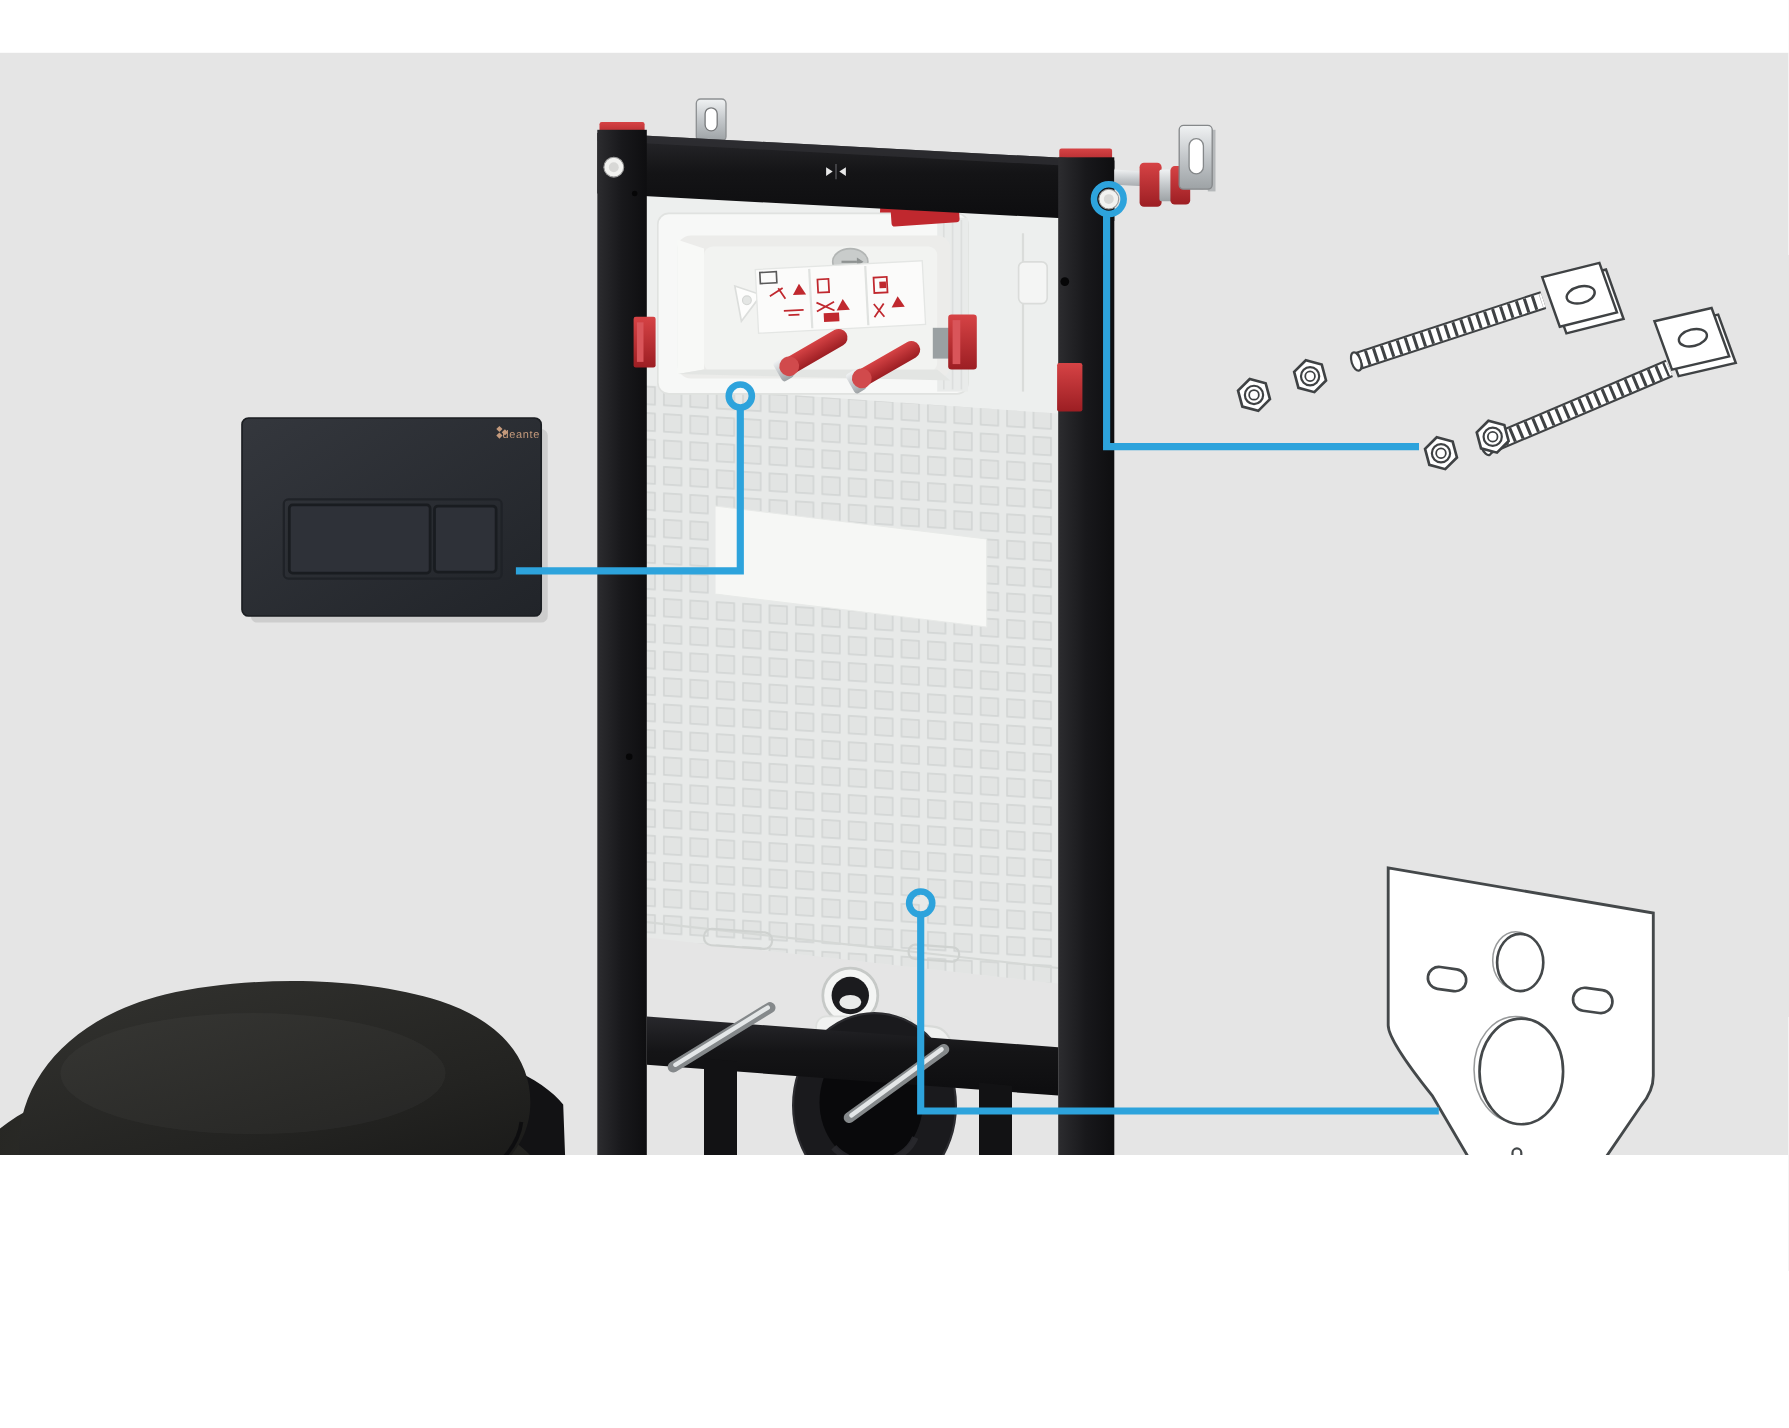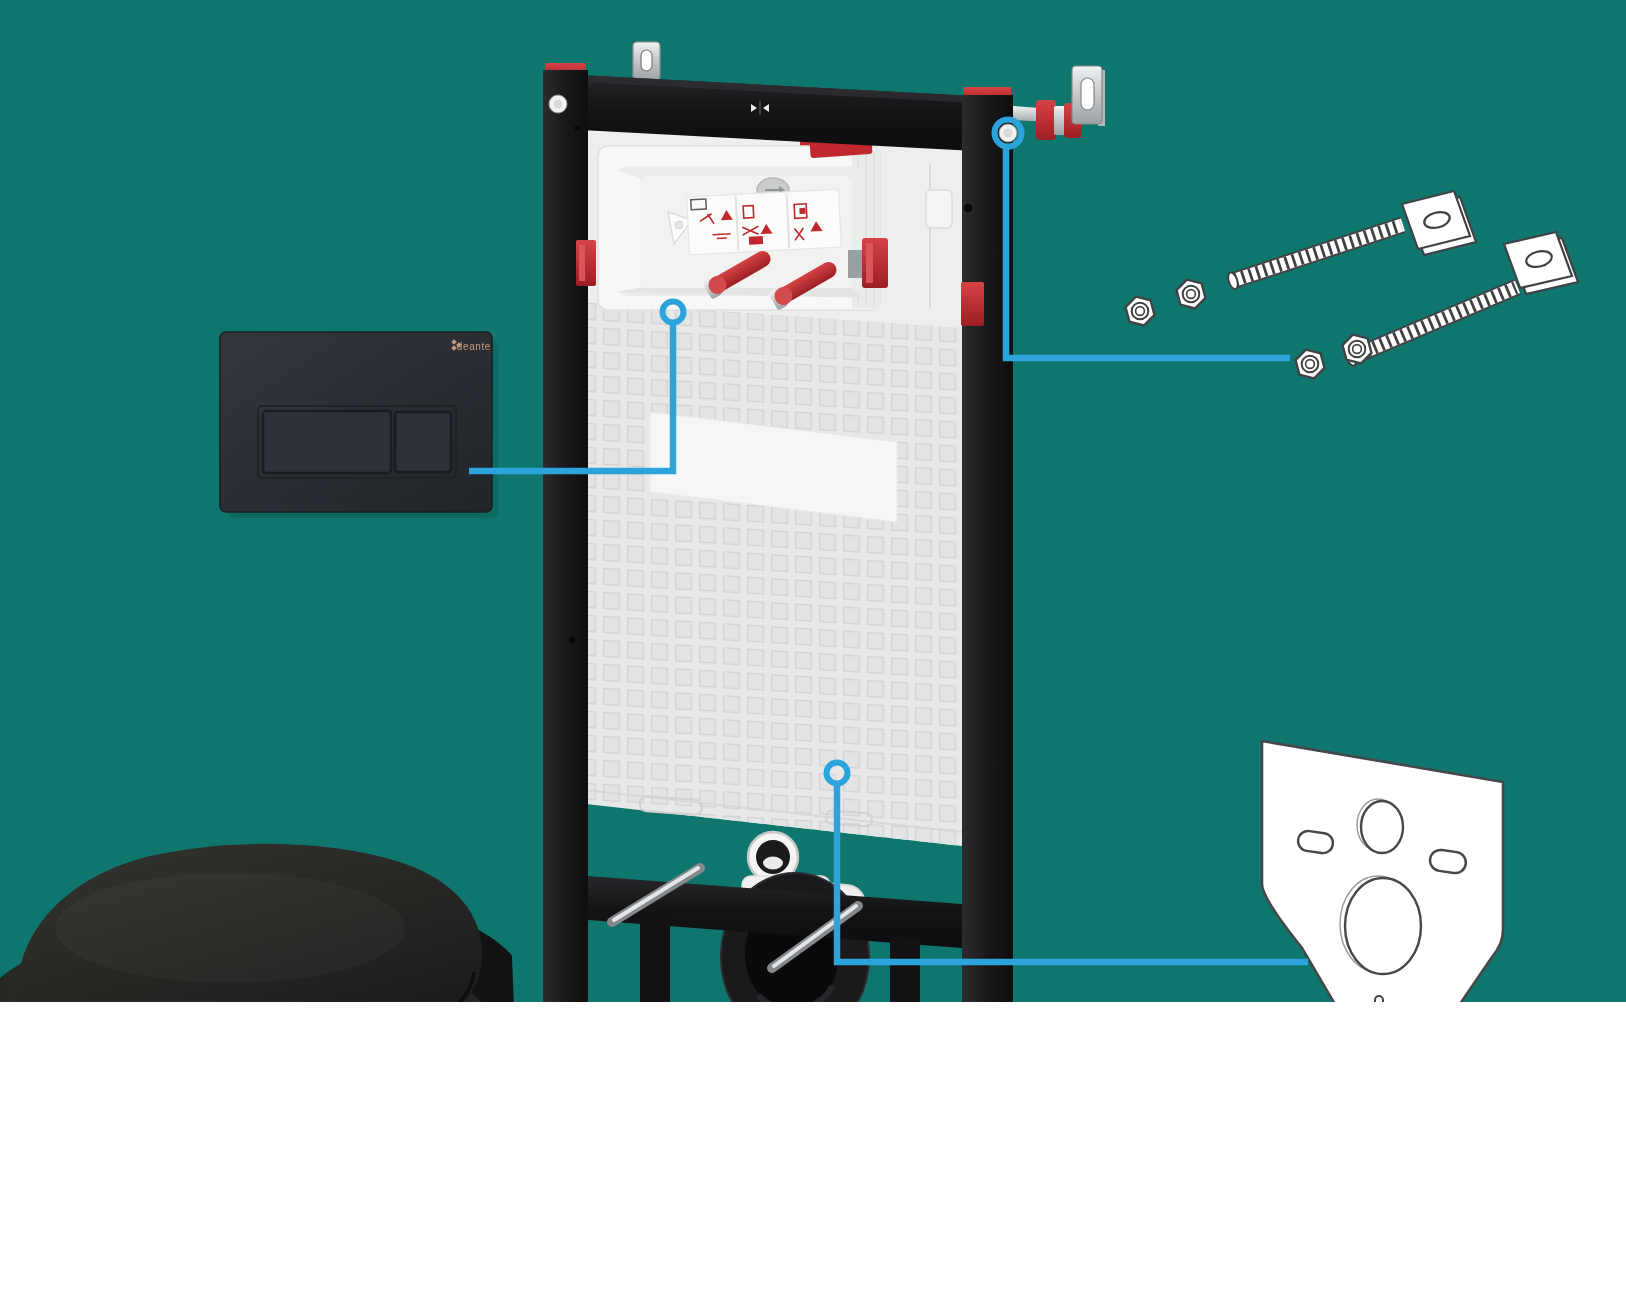--- a/index.html
+++ b/index.html
@@ -1,17 +1,17 @@
 <!DOCTYPE html>
 <html><head>
 <meta charset="utf-8">
 <style>
   html,body{margin:0;padding:0;background:#ffffff;}
-  #stage{position:relative;width:1626px;height:1002px;background:#0f766e;overflow:hidden;
-         font-family:"Liberation Sans", sans-serif;}
+  #stage{position:relative;width:1626px;height:1002px;background:#e5e5e5;overflow:hidden;
+         font-family:"Liberation Sans", sans-serif;margin-top:48px;}
   svg{display:block;}
   .logo-text{font-family:"Liberation Sans", sans-serif;font-size:10px;letter-spacing:0.6px;}
 </style>
 </head>
 <body>
 
 <div id="stage">
 <svg width="1626" height="1298" viewBox="0 0 1626 1298" xmlns="http://www.w3.org/2000/svg">
   <defs>
     <linearGradient id="gFrame" x1="0" y1="0" x2="1" y2="0">

